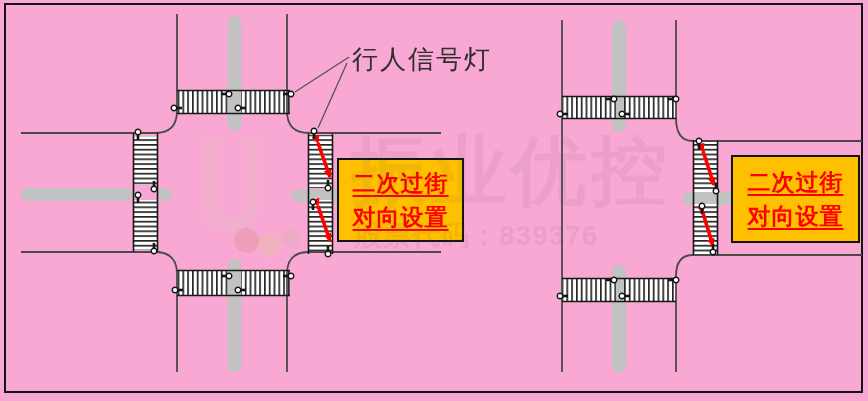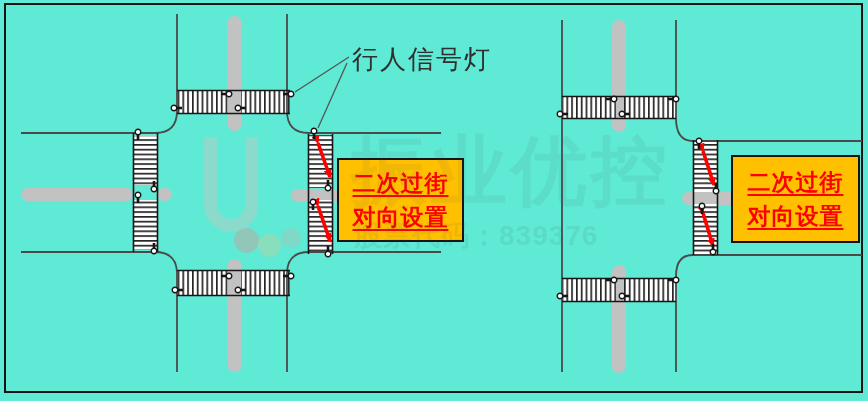--- a/index.html
+++ b/index.html
@@ -1,17 +1,17 @@
 <!DOCTYPE html>
 <html><head>
 <meta charset="utf-8">
 <style>
   html,body{margin:0;padding:0;background:#fff;}
   #stage{
-    position:relative;width:868px;height:401px;background:#5eead4;
+    position:relative;width:868px;height:401px;background:#f9a8d4;
     font-family:"Liberation Sans","DejaVu Sans",sans-serif;overflow:hidden;
   }
   #frame{
     position:absolute;left:4px;top:3px;width:859px;height:390px;
     border:2px solid #141414;box-sizing:border-box;background:transparent;
   }
   #diagram-svg{position:absolute;left:0;top:0;z-index:2;}
   .label-ped{
     position:absolute;left:352px;top:42px;z-index:3;
     font-size:26px;color:#2f2f2f;letter-spacing:2px;white-space:nowrap;

